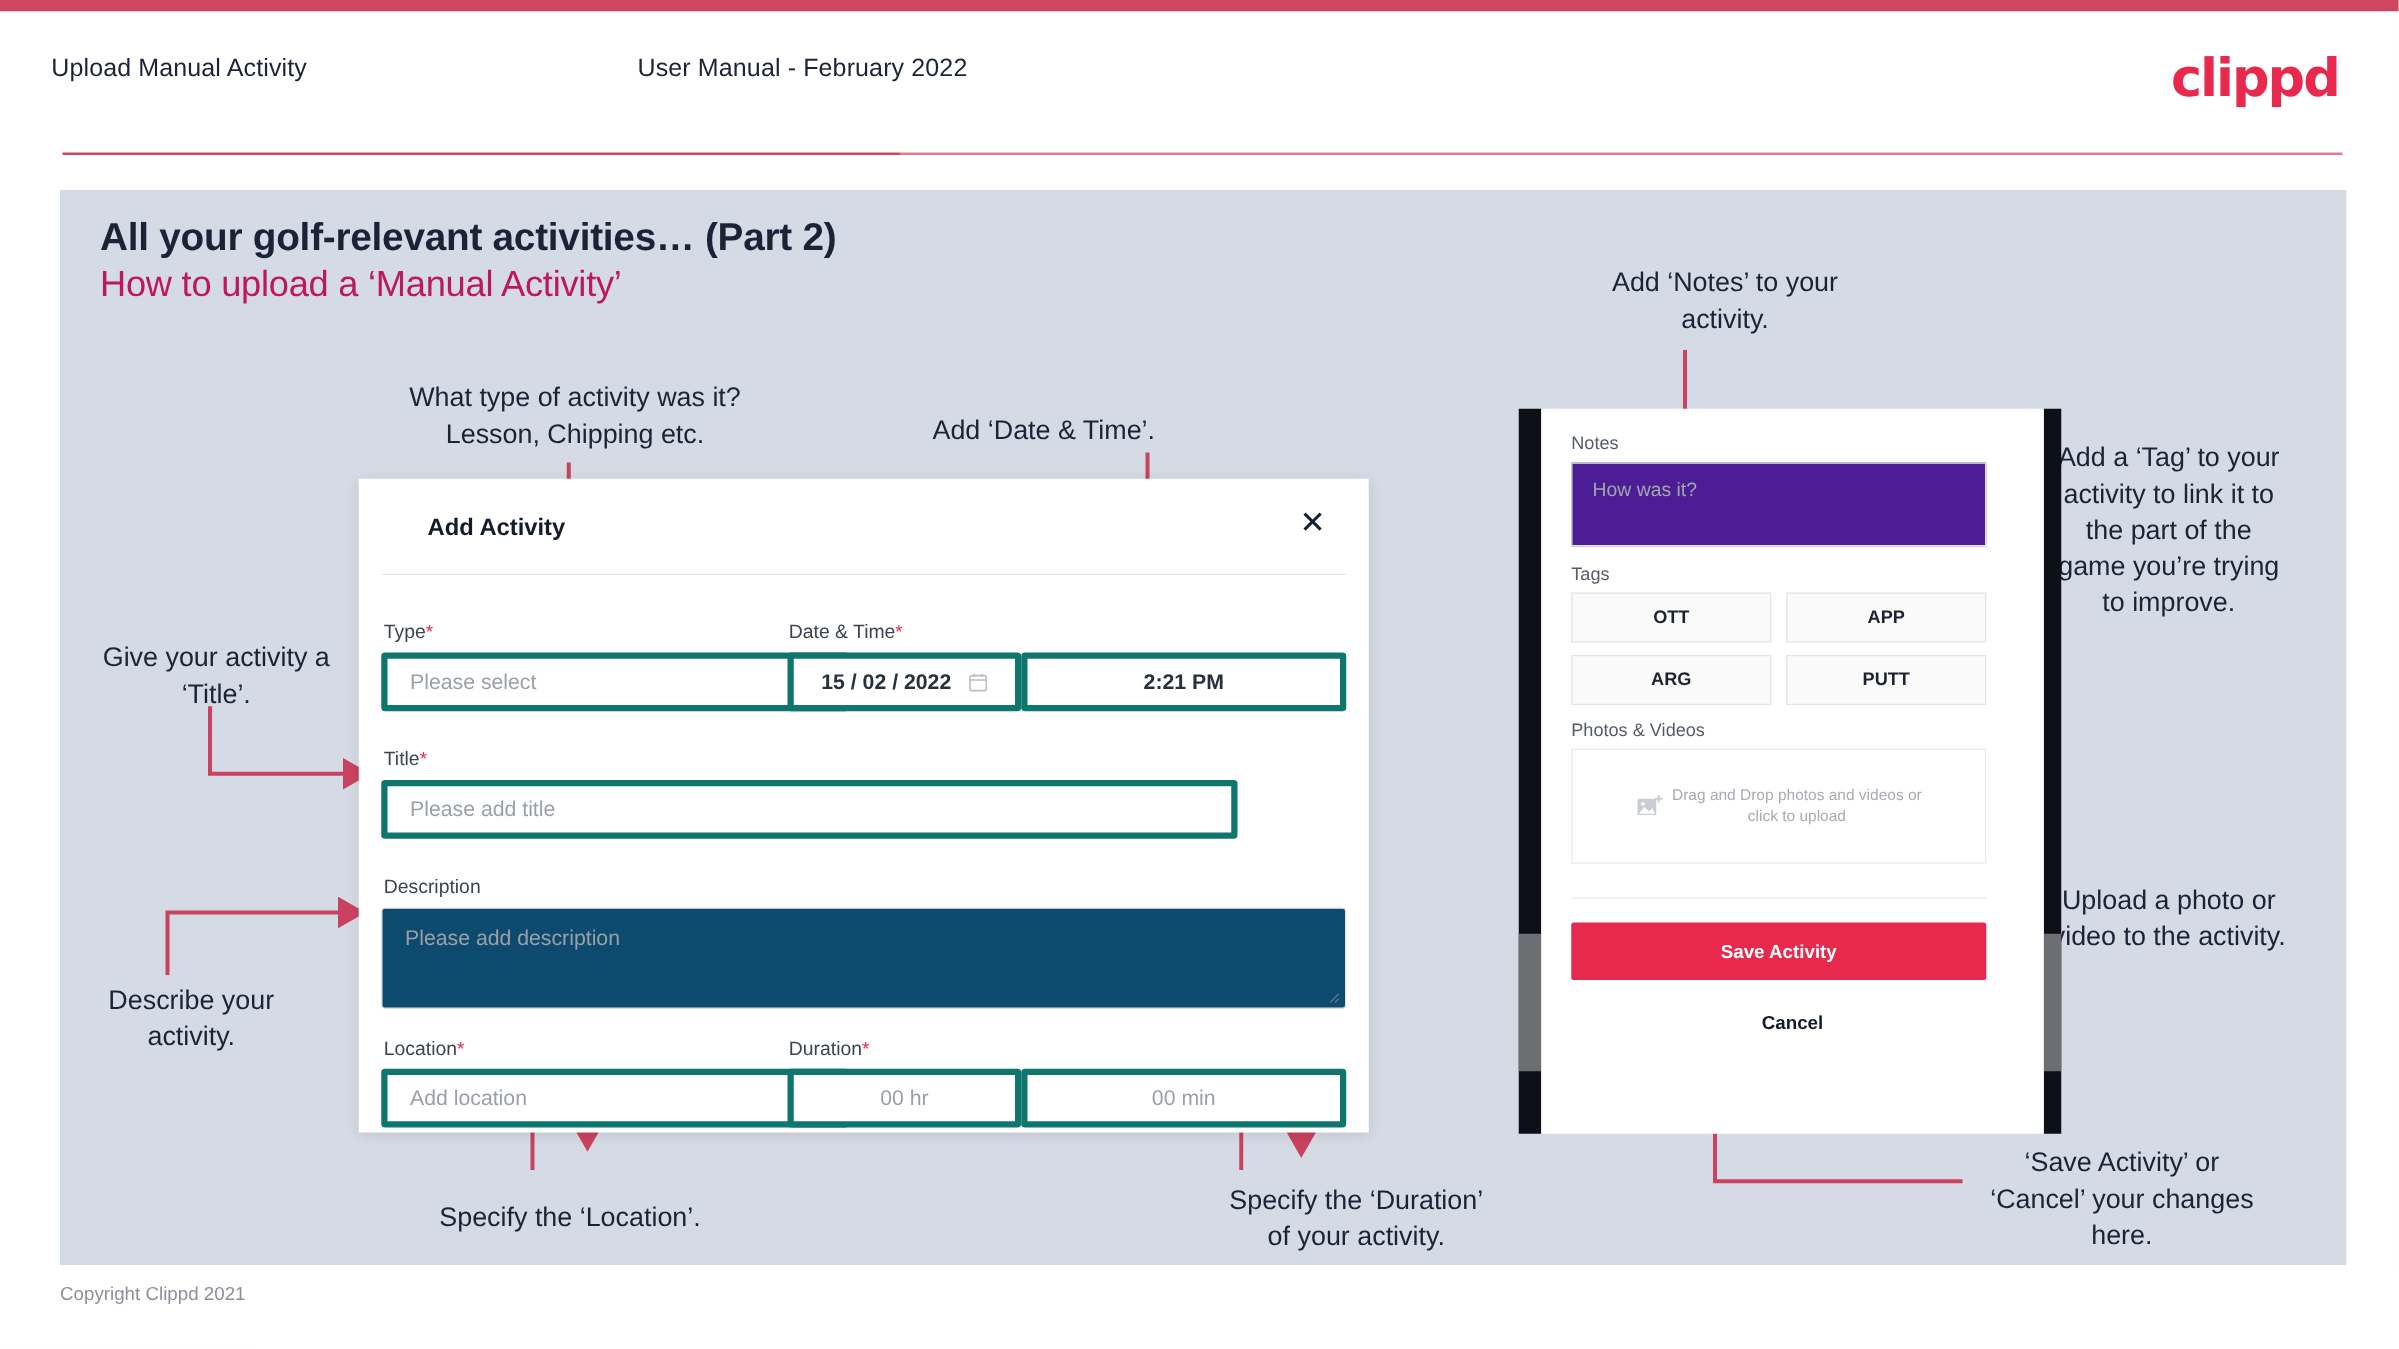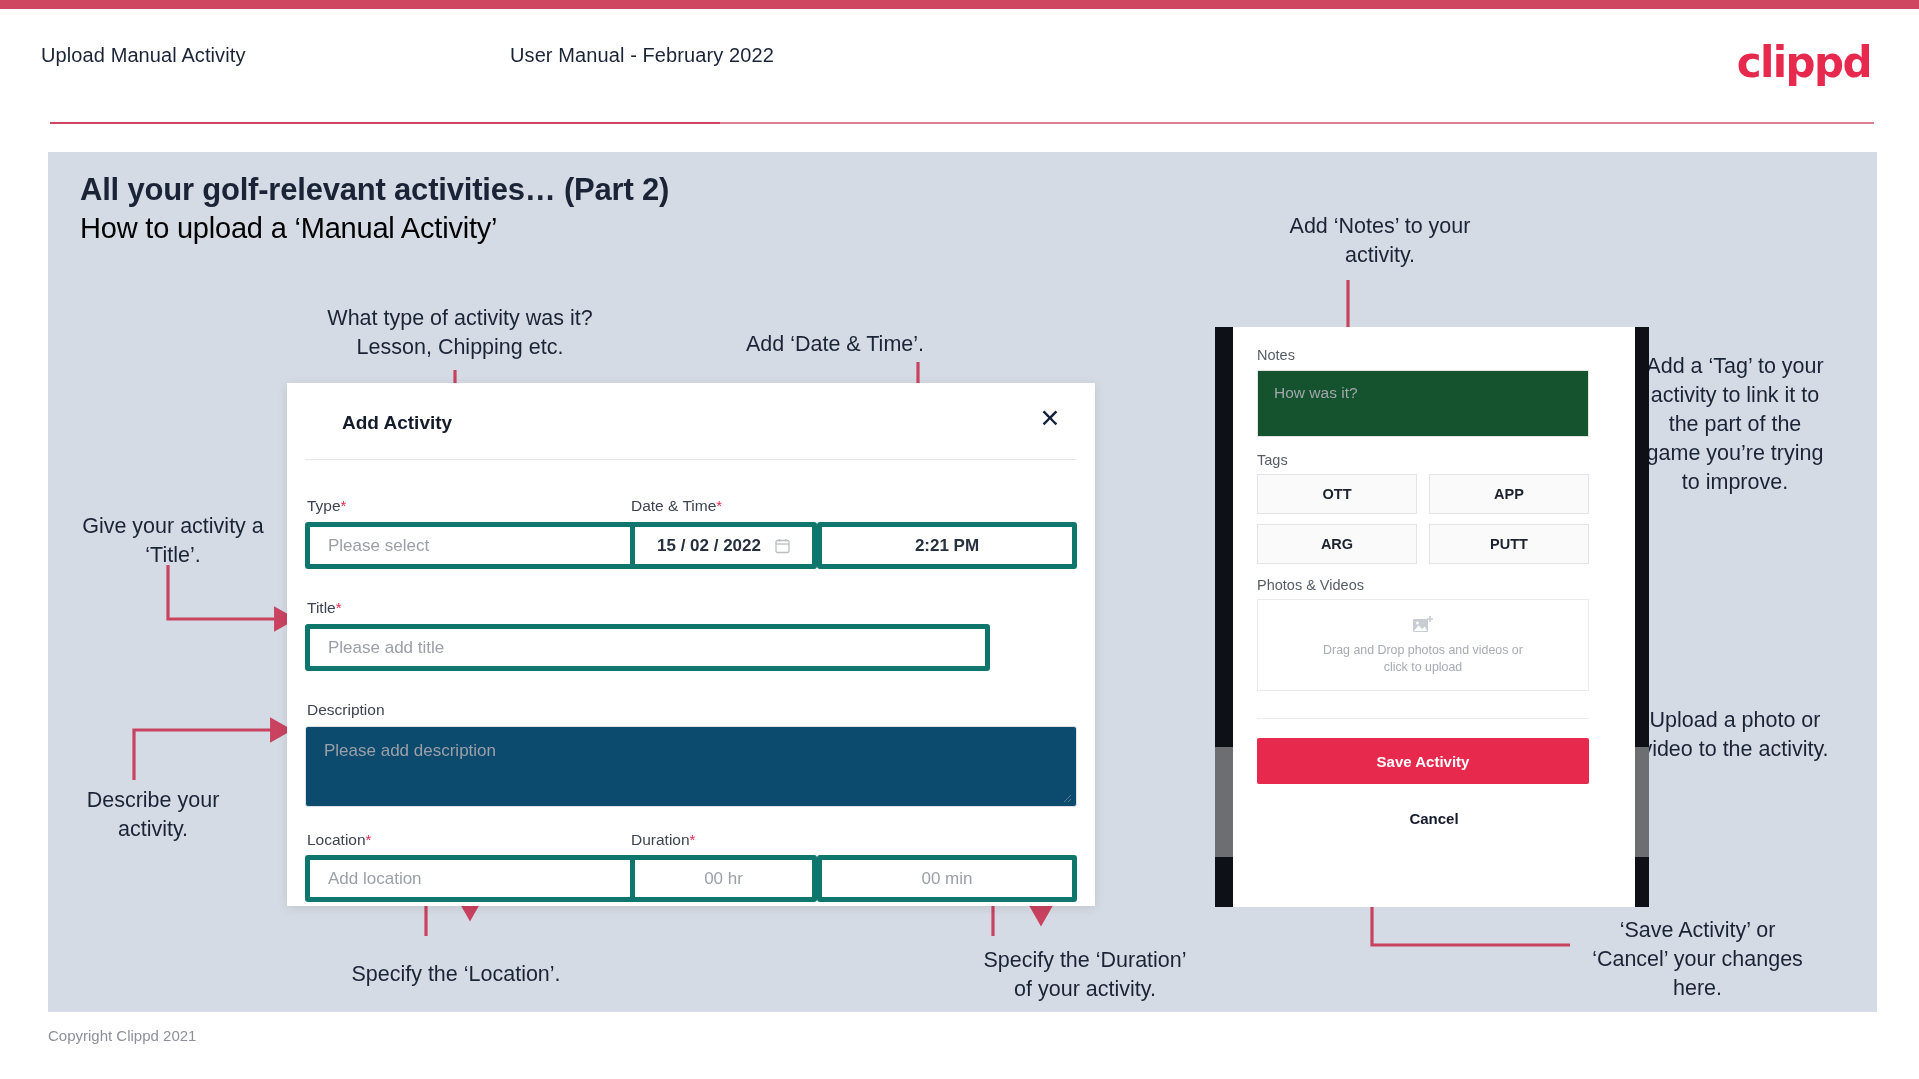--- a/index.html
+++ b/index.html
@@ -40,21 +40,21 @@
     position: absolute; left: 48px; top: 152px;
     width: 1829px; height: 860px;
     background: #d5dbe4;
   }
   .title-main {
     position: absolute; left: 32px; top: 20px;
     font-size: 31px; font-weight: 700; color: #1b2437; letter-spacing: -.2px;
   }
   .title-sub {
     position: absolute; left: 32px; top: 60px;
-    font-size: 29px; font-weight: 400; color: #000000; letter-spacing: -.2px;
+    font-size: 29px; font-weight: 400; color: #be185d; letter-spacing: -.2px;
   }
 
   
   .anno {
     position: absolute; color: #1b2437; font-size: 21.5px;
     line-height: 29px; text-align: center; font-weight: 400;
   }
 
   
   #arrows { position: absolute; left: 0; top: 0; width: 1919px; height: 1079px;
@@ -127,31 +127,31 @@
   }
   .phone-edge-r .vol { position:absolute; right:0; width:14px; background:#6c6e72; }
   .phone-screen {
     position: absolute; left: 18px; top: 0; right: 14px; bottom: 0;
     background: #ffffff; overflow: hidden;
   }
   .m-label {
     position: absolute; font-size: 14.5px; color: #565c66;
   }
   .m-box {
-    position: absolute; border: 1px solid #e2e4e7; background: #14532d;
+    position: absolute; border: 1px solid #e2e4e7; background: #4c1d95;
     font-size: 15.5px; color: #a2a6ad; padding: 13px 0 0 16px;
   }
   .m-tag {
     position: absolute; border: 1px solid #e2e4e7; background: #fafafa;
     display: flex; align-items: center; justify-content: center;
     font-size: 14.5px; font-weight: 700; color: #1b2230;
   }
   .m-drop {
     position: absolute; border: 1px solid #e8eaec; background: #fff;
-    display: flex; flex-direction: column; align-items: center;
+    display: flex; flex-direction: row; align-items: center;
     justify-content: center; gap: 7px;
   }
   .m-drop .dtxt {
     font-size: 12.4px; color: #a7abb2; text-align: center; line-height: 17px;
   }
   .m-hr {
     position: absolute; height: 1px; background: #ececec;
   }
   .m-save {
     position: absolute; background: #e8294e; color: #fff;

